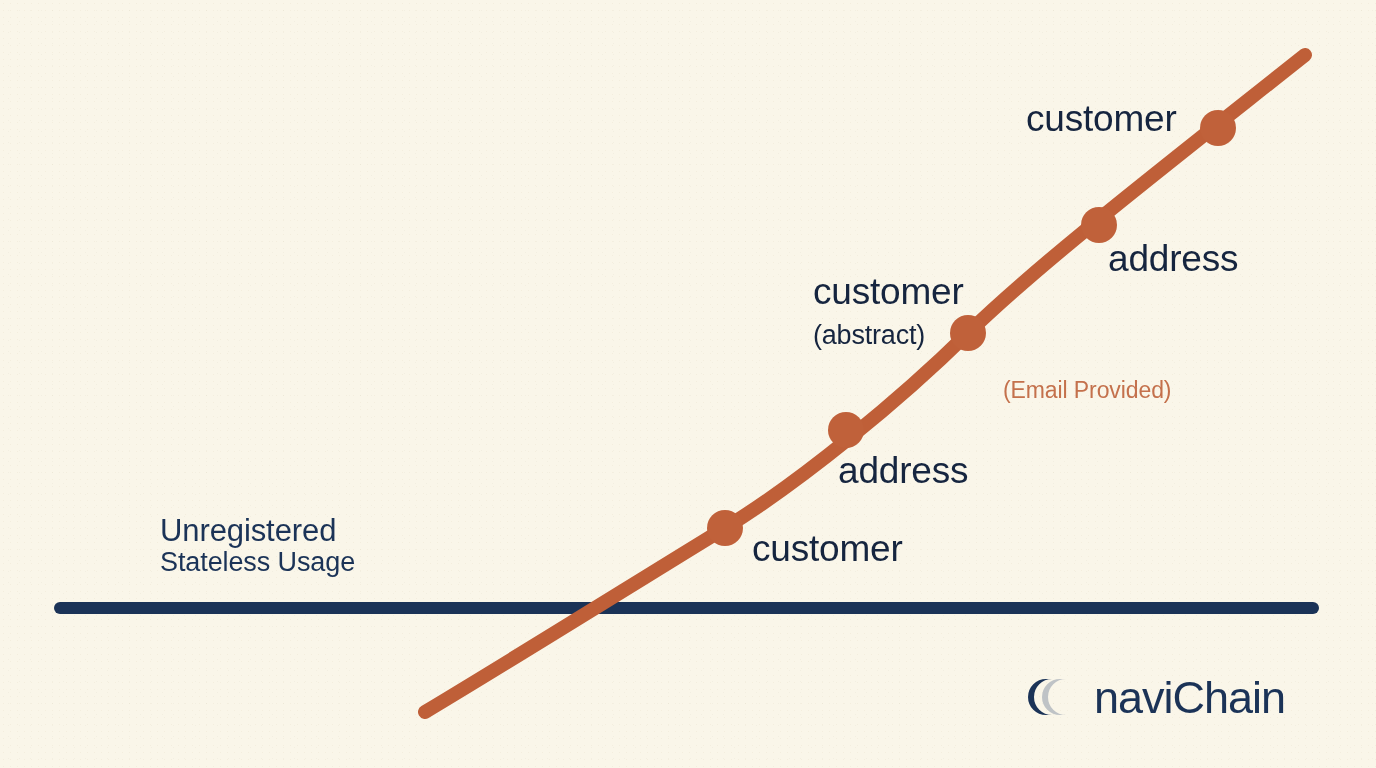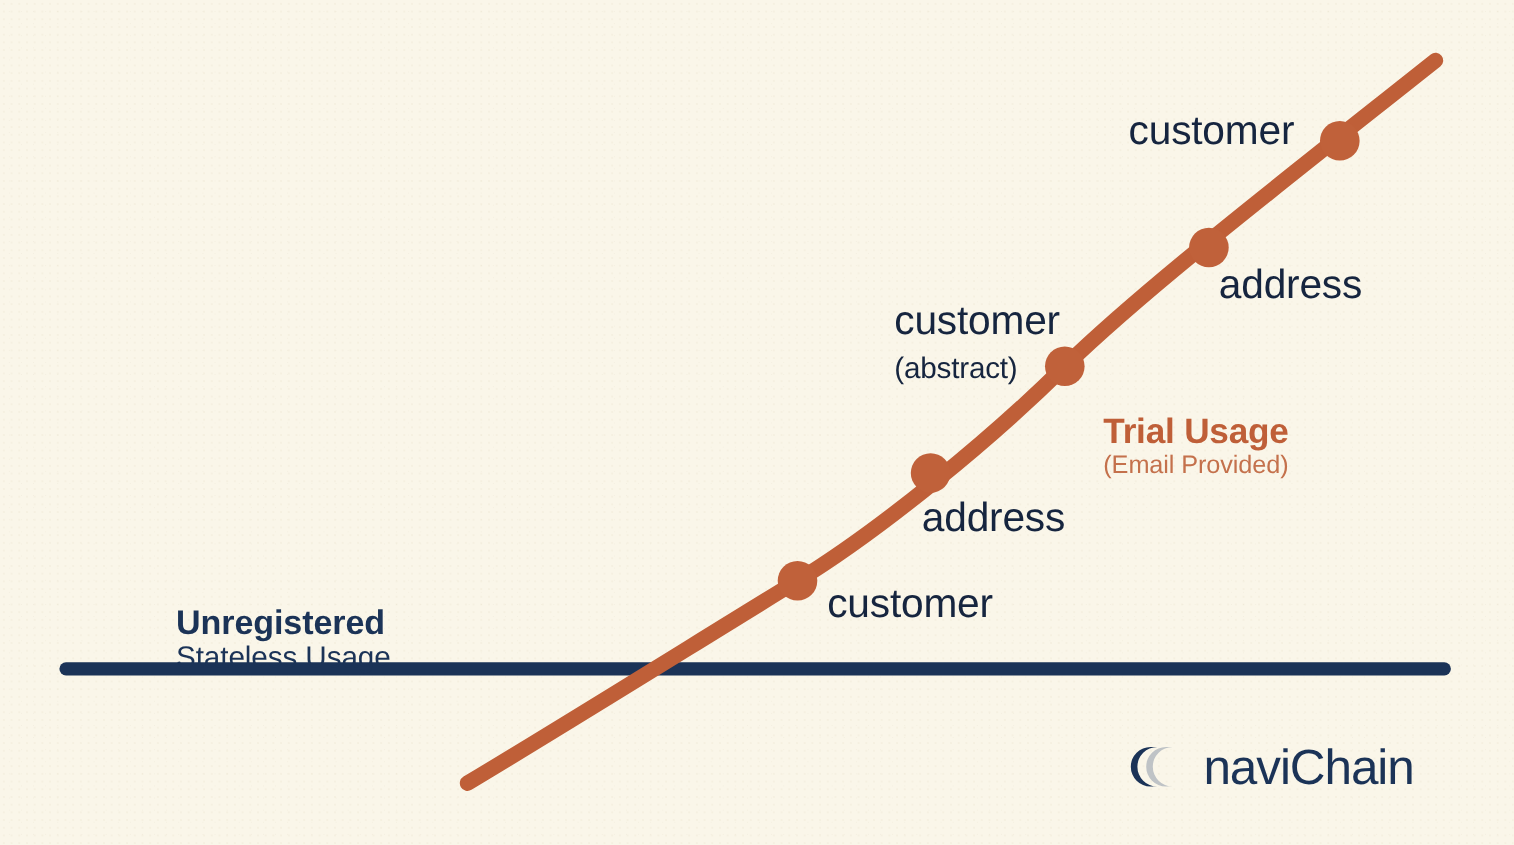--- a/index.html
+++ b/index.html
@@ -62,24 +62,23 @@
 
   
   #unregistered-label {
     left: 160px;
     top: 515px;
     text-align: left;
   }
   #unregistered-label .title {
     display: block;
     font-size: 31px;
-    font-weight: 700;
+    font-weight: 400;
     color: #1b3357;
     letter-spacing: -0.1px;
-    margin-top: 35px;
   }
   #unregistered-label .sub {
     font-size: 27px;
     font-weight: 400;
     color: #1b3357;
     margin-top: 3px;
     letter-spacing: -0.1px;
   }
 
   
@@ -154,21 +153,20 @@
     <circle cx="1099" cy="225" r="18" fill="#c0613a"></circle>
     <circle cx="1218" cy="128" r="18" fill="#c0613a"></circle>
   </svg>
 
   <div class="lbl" id="unregistered-label">
     <span class="title">Unregistered</span>
     <span class="sub">Stateless Usage</span>
   </div>
 
   <div class="lbl" id="trial-label">
-    <span class="title">Trial Usage</span>
     <span class="sub">(Email Provided)</span>
   </div>
 
   <div class="lbl node-label" id="label-customer-1">
     <span>customer</span>
   </div>
 
   <div class="lbl node-label" id="label-address-1">
     <span>address</span>
   </div>

